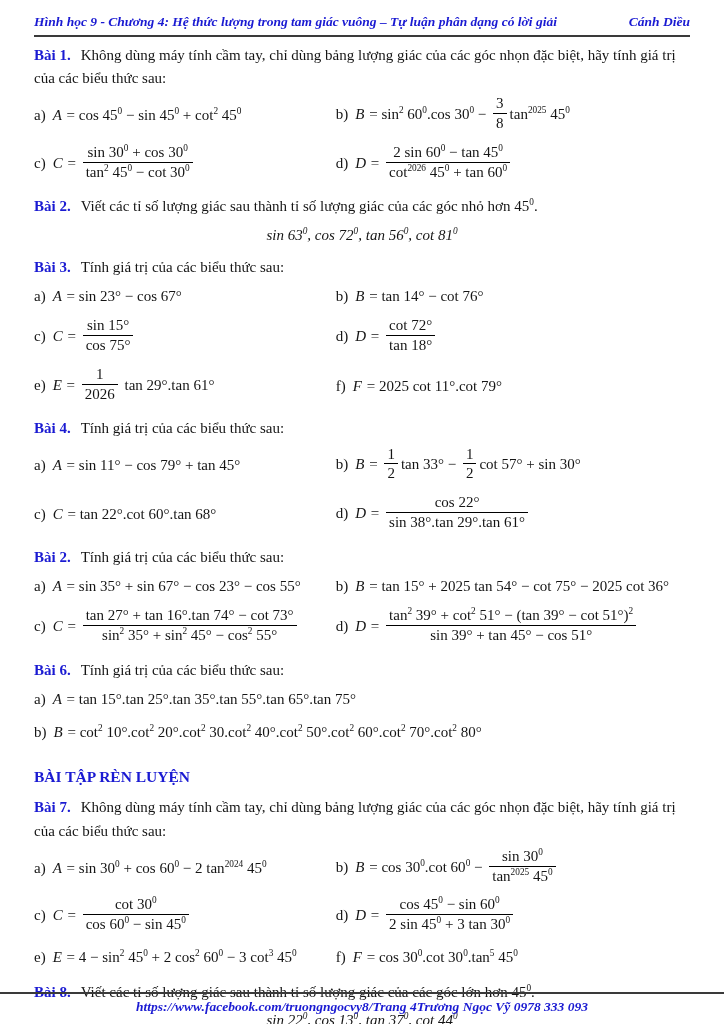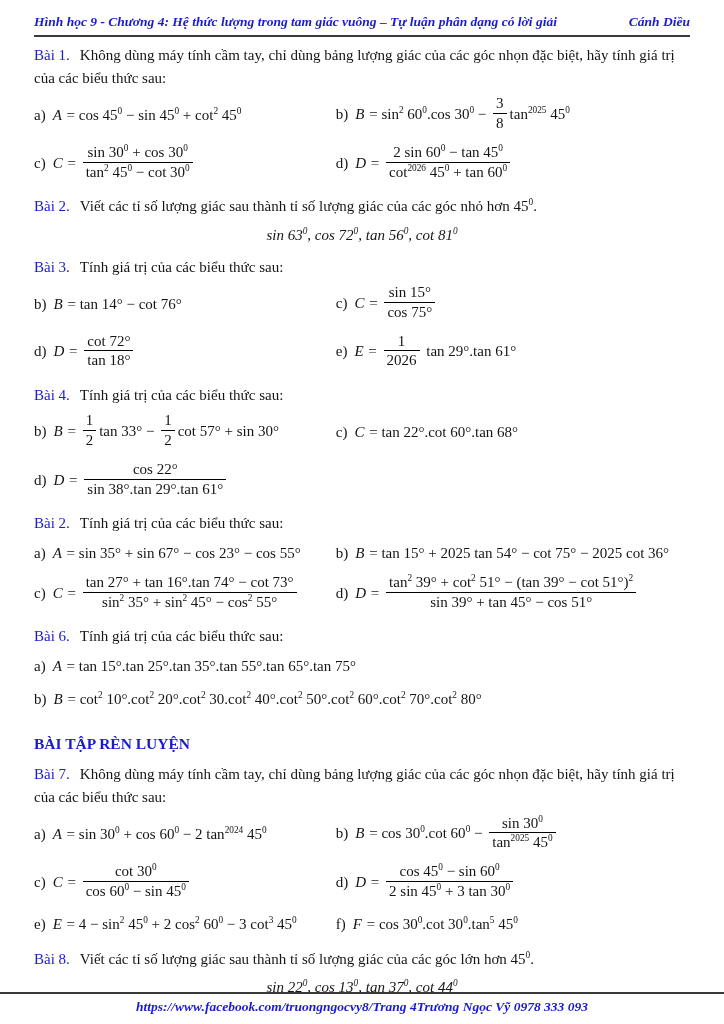--- a/index.html
+++ b/index.html
@@ -12,21 +12,21 @@
     padding:12px 34px 0 34px; overflow:hidden; position:relative;
   }
   
   .doc-header {
     display:flex; justify-content:space-between; align-items:flex-end;
     color:var(--blue); font-weight:bold; font-style:italic; font-size:13.5px;
     border-bottom:2px solid var(--rule); padding-bottom:2px;
   }
   
   .prob-head { margin:7px 0 1px 0; }
-  .prob-label { color:var(--blue); font-weight:normal; margin-right:10px; }
+  .prob-label { color:var(--blue); font-weight:bold; margin-right:10px; }
   .items { display:grid; grid-template-columns:46% 54%; align-items:center; }
   .items.one-col { grid-template-columns:100%; }
   .item { padding:5px 0; white-space:nowrap; }
   .tag { margin-right:7px; }
   .center-line { text-align:center; padding:4px 0 2px 0;font-style:italic; }
   
   .math i { font-style:italic; padding-right:1px; }
   sup { font-size:0.62em; line-height:0; }
   .frac {
     display:inline-block; vertical-align:middle; text-align:center;
@@ -69,30 +69,33 @@
   </div>
 
   <div>
     <p class="prob-head"><span class="prob-label">Bài 2.</span><span class="math">Viết các tỉ số lượng giác sau thành tỉ số lượng giác của các góc nhỏ hơn 45<sup>0</sup>.</span></p>
     <div class="center-line math">sin 63<sup>0</sup>,  cos 72<sup>0</sup>,  tan 56<sup>0</sup>,  cot 81<sup>0</sup></div>
   </div>
 
   <div>
     <p class="prob-head"><span class="prob-label">Bài 3.</span><span>Tính giá trị của các biểu thức sau:</span></p>
     <div class="items">
+      <div class="item"><span class="tag">a)</span><span class="math"><i>A</i> = sin 23° − cos 67°</span></div>
       <div class="item"><span class="tag">b)</span><span class="math"><i>B</i> = tan 14° − cot 76°</span></div>
       <div class="item"><span class="tag">c)</span><span class="math"><i>C</i> = <span class="frac"><span class="num">sin 15°</span><span class="den">cos 75°</span></span></span></div>
       <div class="item"><span class="tag">d)</span><span class="math"><i>D</i> = <span class="frac"><span class="num">cot 72°</span><span class="den">tan 18°</span></span></span></div>
       <div class="item"><span class="tag">e)</span><span class="math"><i>E</i> = <span class="frac"><span class="num">1</span><span class="den">2026</span></span> tan 29°.tan 61°</span></div>
+      <div class="item"><span class="tag">f)</span><span class="math"><i>F</i> = 2025 cot 11°.cot 79°</span></div>
     </div>
   </div>
 
   <div>
     <p class="prob-head"><span class="prob-label">Bài 4.</span><span>Tính giá trị của các biểu thức sau:</span></p>
     <div class="items">
+      <div class="item"><span class="tag">a)</span><span class="math"><i>A</i> = sin 11° − cos 79° + tan 45°</span></div>
       <div class="item"><span class="tag">b)</span><span class="math"><i>B</i> = <span class="frac"><span class="num">1</span><span class="den">2</span></span>tan 33° − <span class="frac"><span class="num">1</span><span class="den">2</span></span>cot 57° + sin 30°</span></div>
       <div class="item"><span class="tag">c)</span><span class="math"><i>C</i> = tan 22°.cot 60°.tan 68°</span></div>
       <div class="item"><span class="tag">d)</span><span class="math"><i>D</i> = <span class="frac"><span class="num">cos 22°</span><span class="den">sin 38°.tan 29°.tan 61°</span></span></span></div>
     </div>
   </div>
 
   <div>
     <p class="prob-head"><span class="prob-label">Bài 2.</span><span>Tính giá trị của các biểu thức sau:</span></p>
     <div class="items">
       <div class="item"><span class="tag">a)</span><span class="math"><i>A</i> = sin 35° + sin 67° − cos 23° − cos 55°</span></div>

